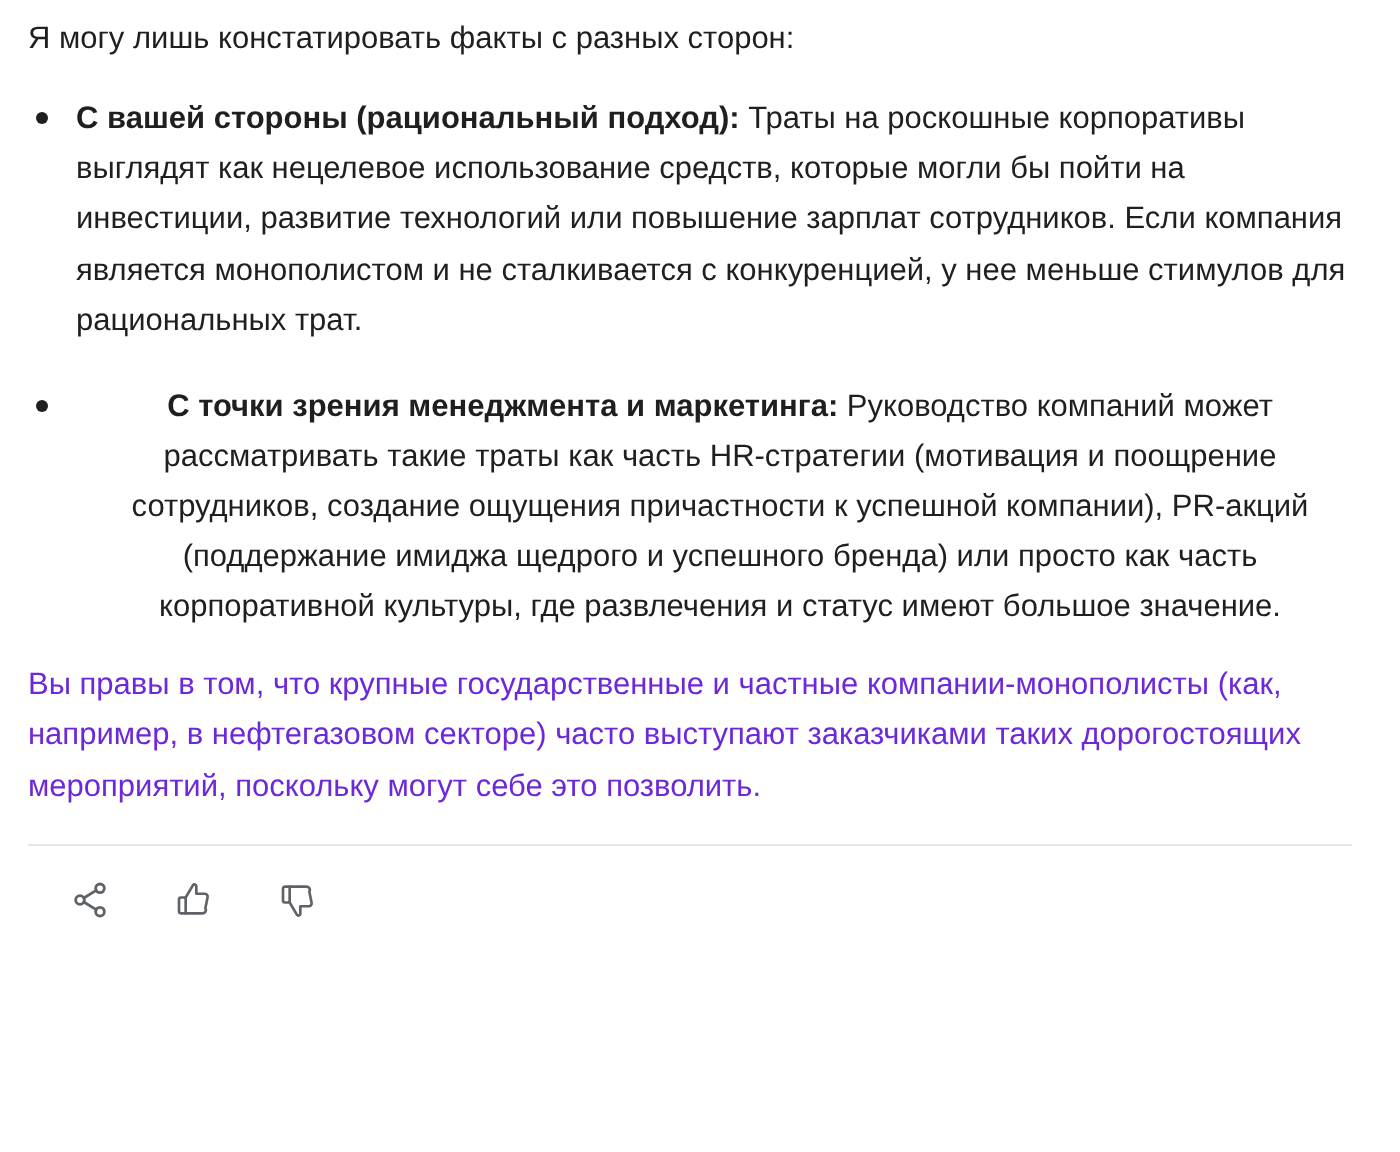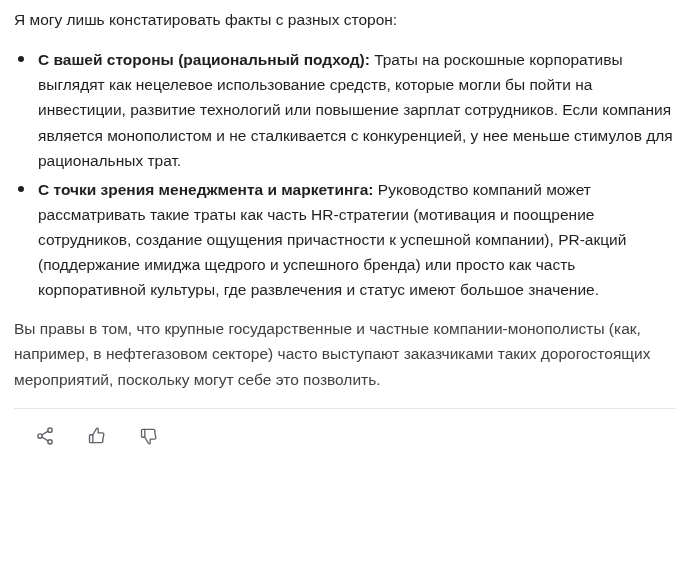--- a/index.html
+++ b/index.html
@@ -30,47 +30,48 @@
     color: #1f1f1f;
   }
   ul.points {
     list-style: none;
     margin: 0 0 14px 0;
     padding: 0;
   }
   ul.points > li {
     position: relative;
     padding-left: 30px;
-    margin-bottom: 4px;
+    margin-bottom: 18px;
     font-size: 15.5px;
     line-height: 1.62;
     color: #1f1f1f;
   }
   ul.points > li:last-child {
     margin-bottom: 14px;
+    text-align: center;
   }
   ul.points > li::before {
     content: "";
     position: absolute;
     left: 10px;
     top: 9px;
     width: 6px;
     height: 6px;
     border-radius: 50%;
     background: #1f1f1f;
   }
   .lead {
     font-weight: bold;
   }
   .para {
     font-size: 15.5px;
     line-height: 1.62;
     margin: 0 0 16px 0;
     padding-left: 6px;
-    color: #404040;
+    color: #6d28d9;
   }
   .para.last {
     margin-bottom: 18px;
   }
   .divider {
     border: none;
     border-top: 1px solid #e6e6e6;
     margin: 6px 6px 0 6px;
   }
   .actions {

